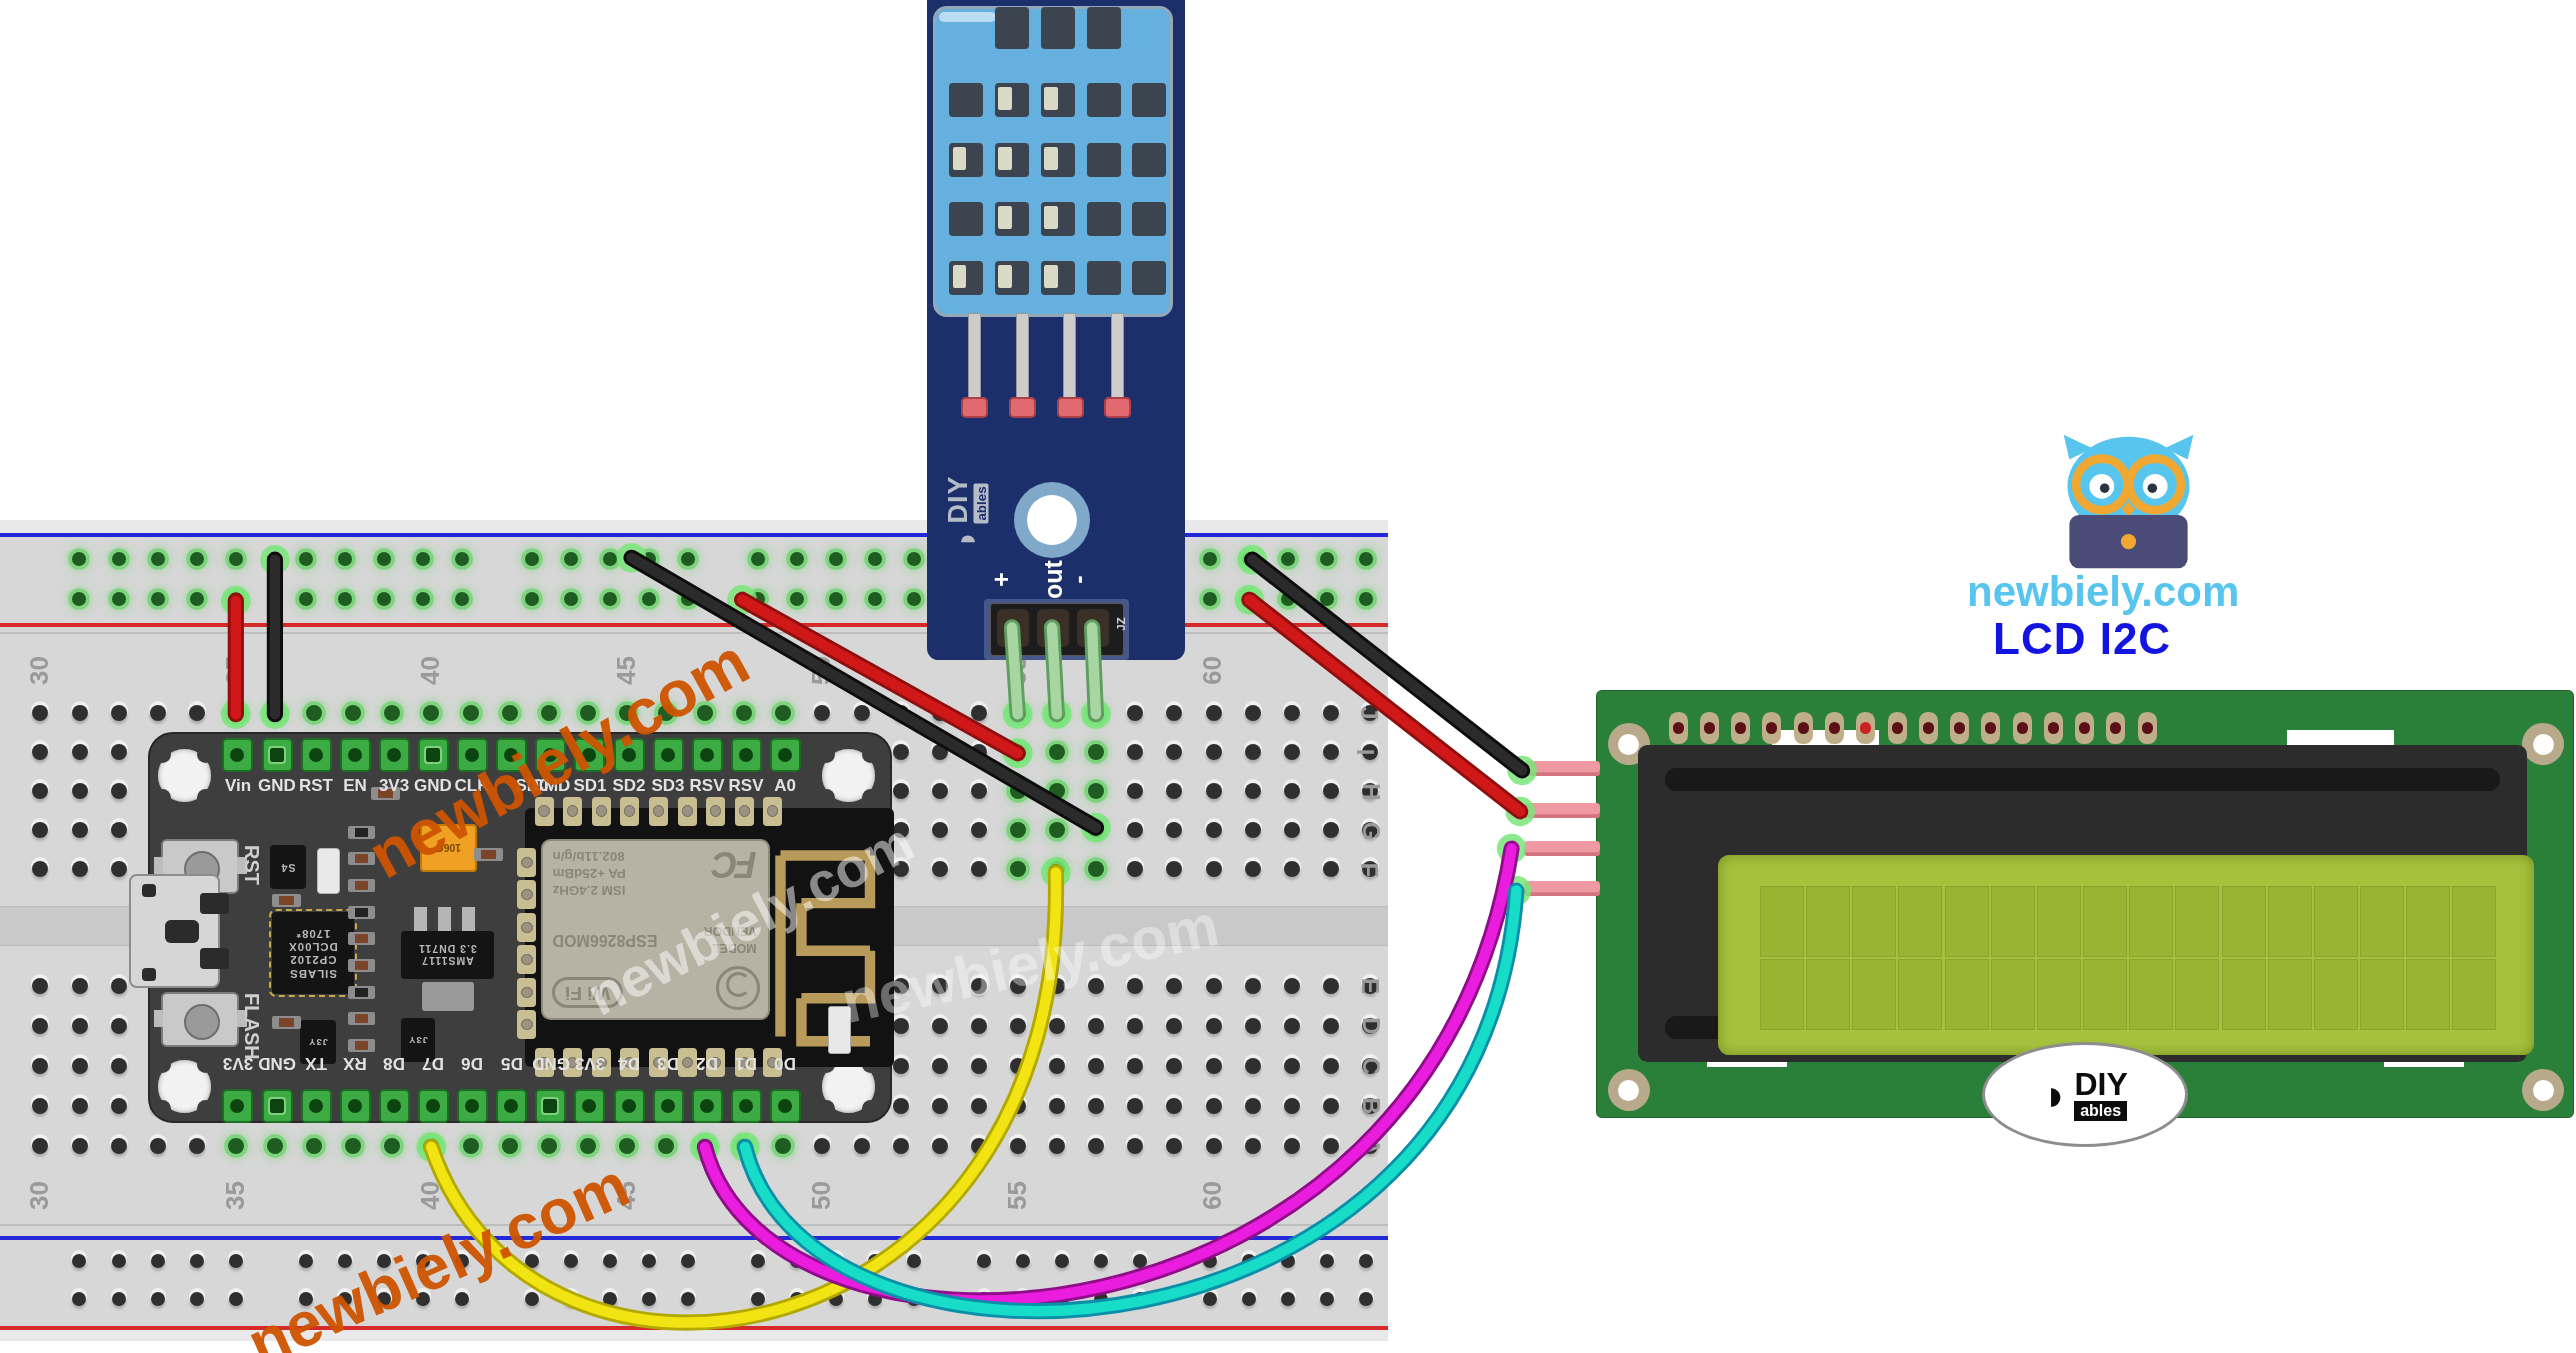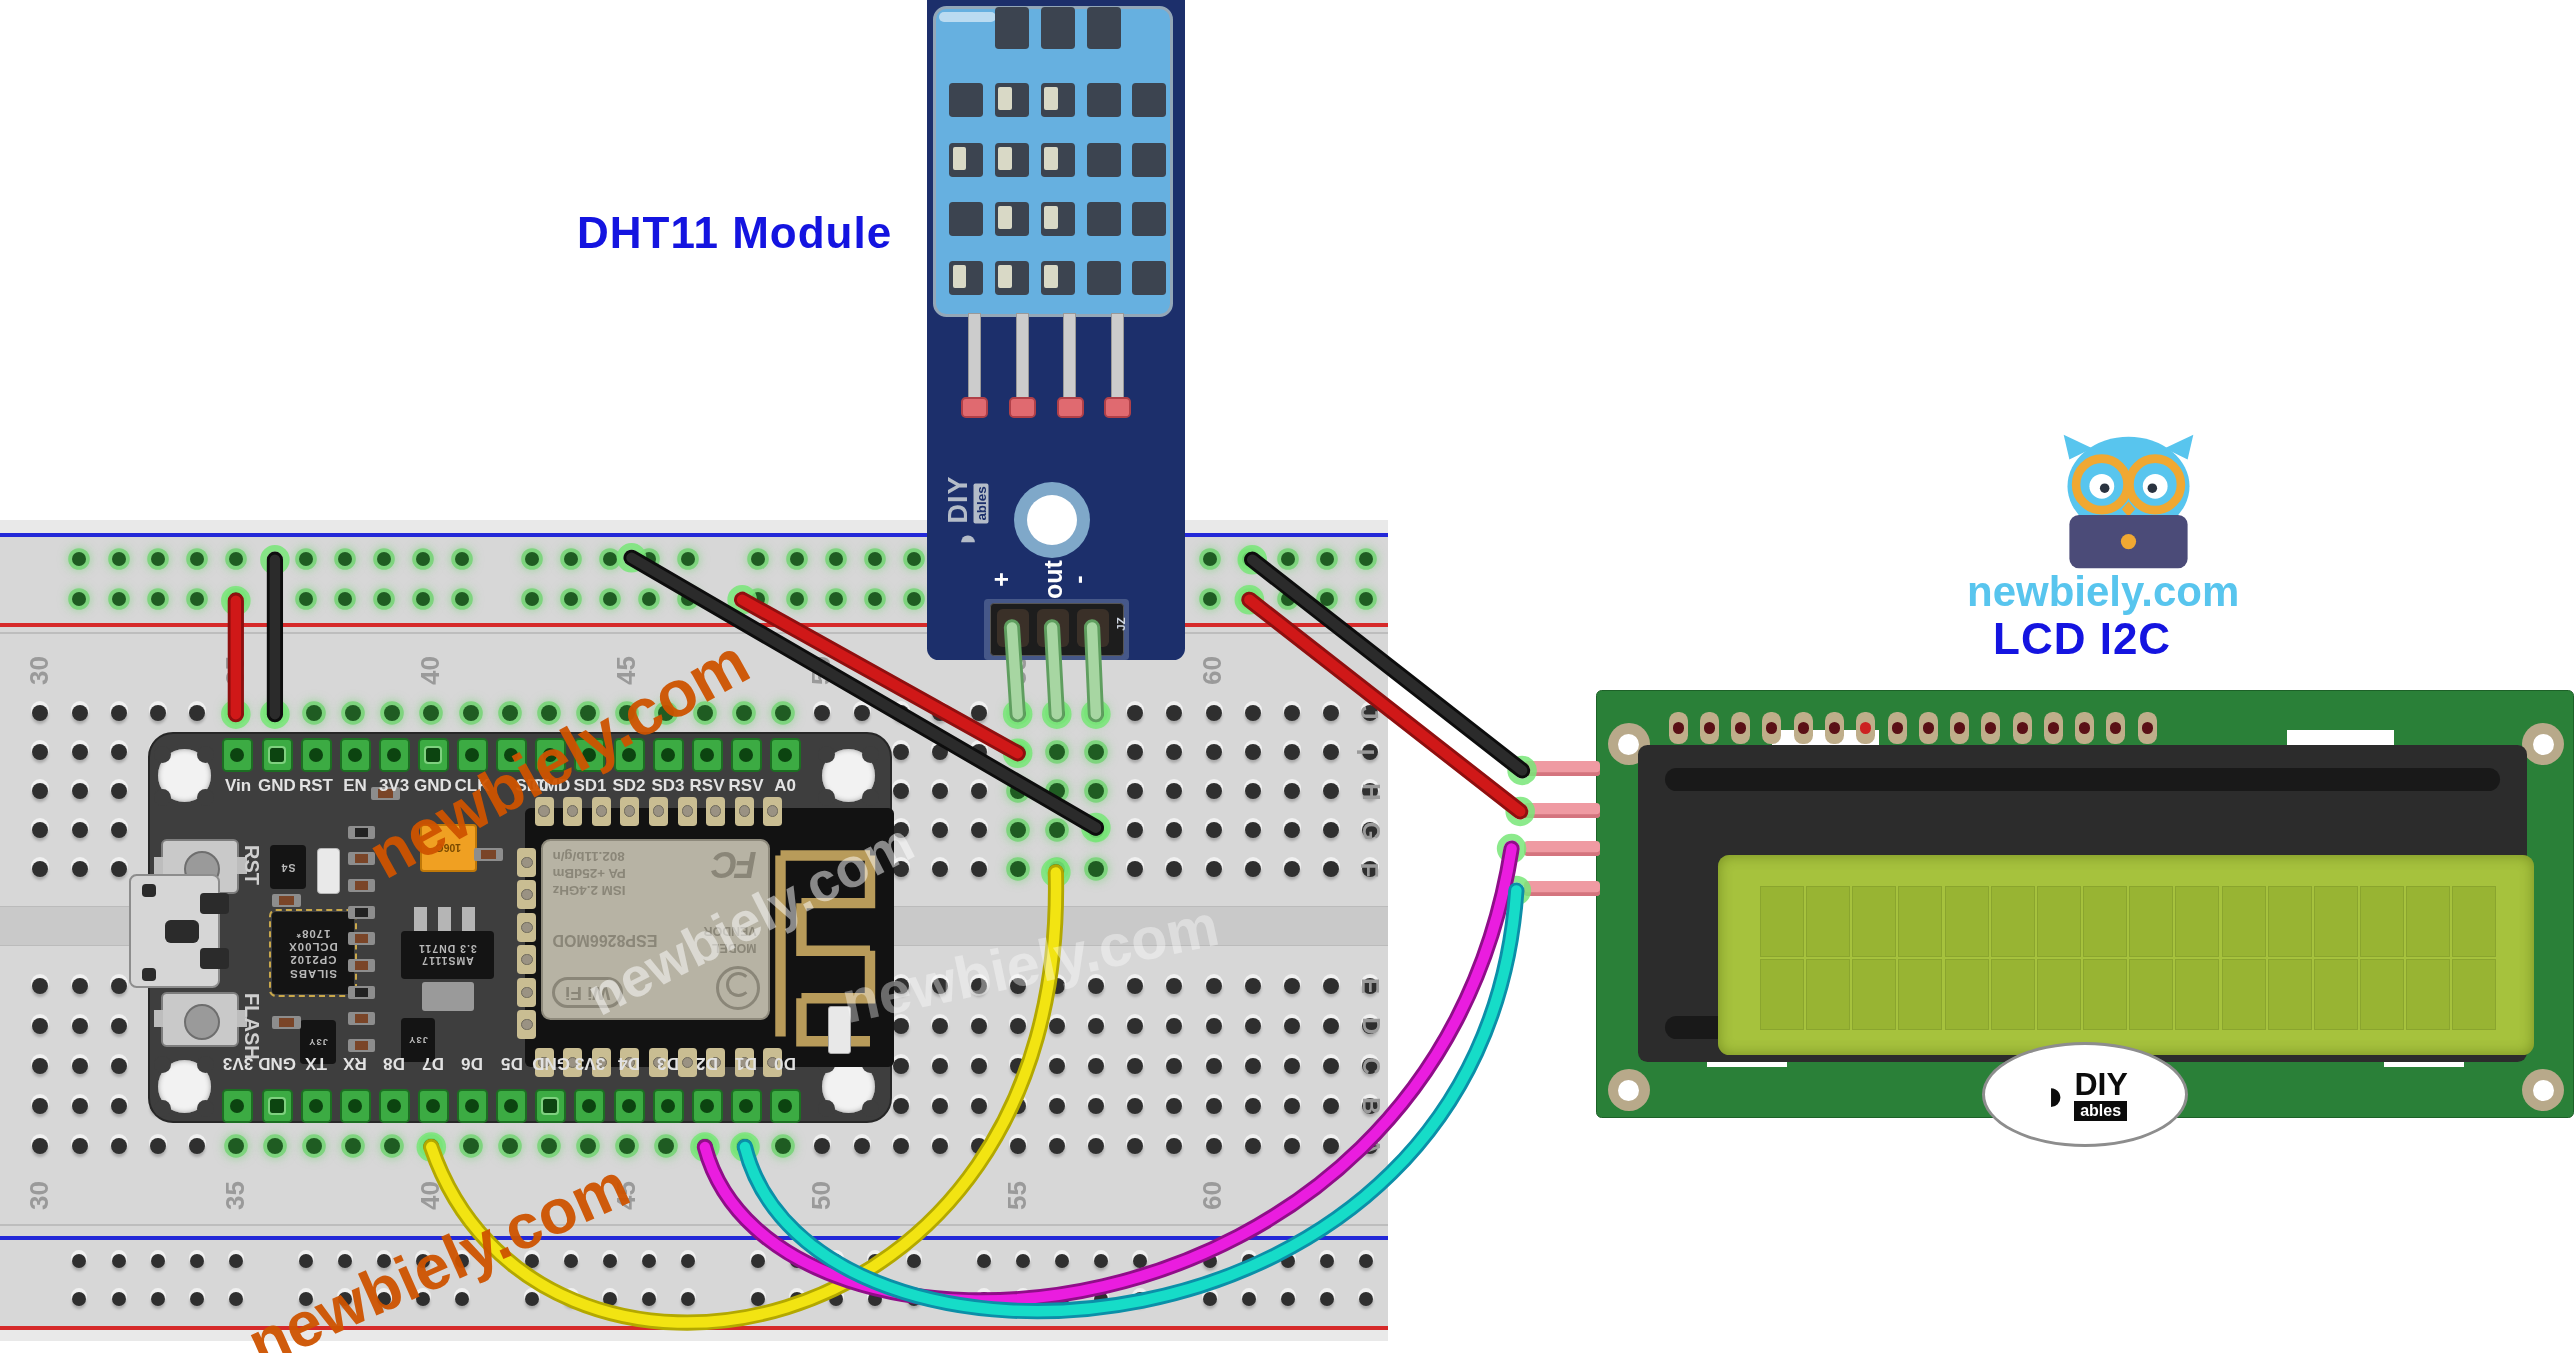--- a/index.html
+++ b/index.html
@@ -1148,21 +1148,20 @@
         <span class="d2">ables</span>
       </span>
     </div>
   </div>
 
   <div class="i2cpin abs" style="left:1524px;top:761px;"></div>
   <div class="i2cpin abs" style="left:1524px;top:803px;"></div>
   <div class="i2cpin abs" style="left:1524px;top:841px;"></div>
   <div class="i2cpin abs" style="left:1524px;top:881px;"></div>
 
-  <span class="big-label" style="left:577px;top:208px;">DHT11 Module</span>
   <span class="big-label" style="left:1993px;top:614px;">LCD I2C</span>
   <span id="site-text" style="left:1967px;top:568px;">newbiely.com</span>
 
   <svg id="owl" class="abs" style="left:2014px;top:431px;" width="229" height="143" viewBox="0 0 240 150">
     <path d="M58,30 L52,4 L82,18 Z" fill="#58c5ee"></path>
     <path d="M182,30 L188,4 L158,18 Z" fill="#58c5ee"></path>
     <ellipse cx="120" cy="58" rx="64" ry="52" fill="#58c5ee"></ellipse>
     <circle cx="92" cy="56" r="27" fill="#58c5ee" stroke="#f0a832" stroke-width="9"></circle>
     <circle cx="148" cy="56" r="27" fill="#58c5ee" stroke="#f0a832" stroke-width="9"></circle>
     <circle cx="92" cy="58" r="13" fill="#ffffff"></circle>

